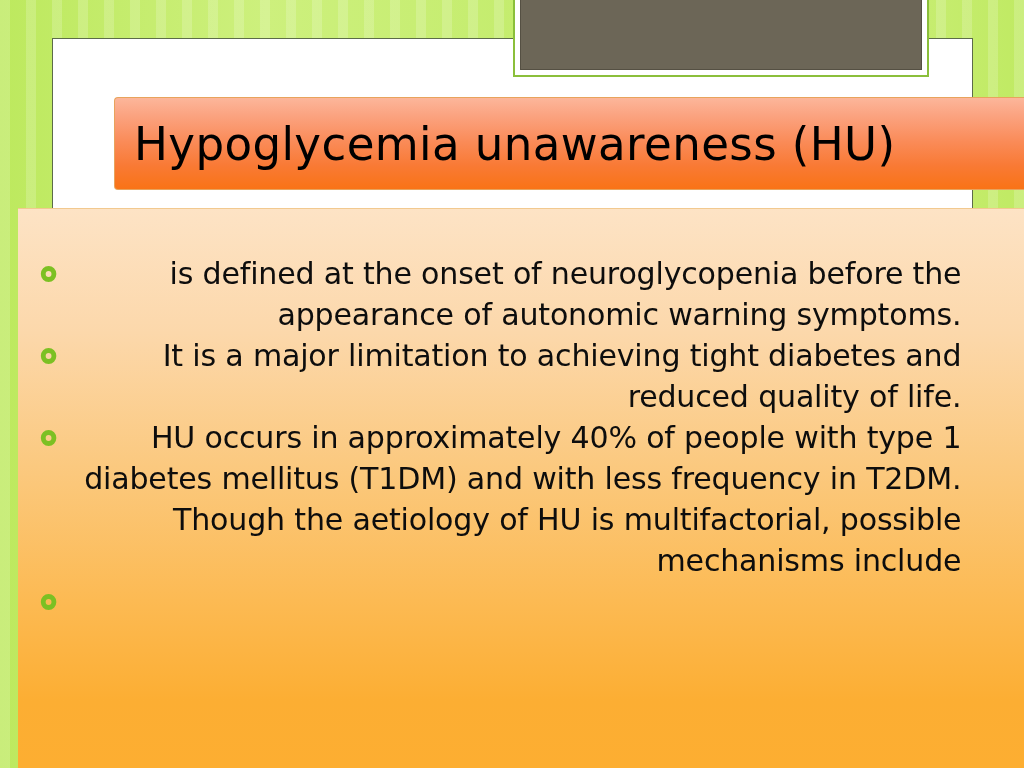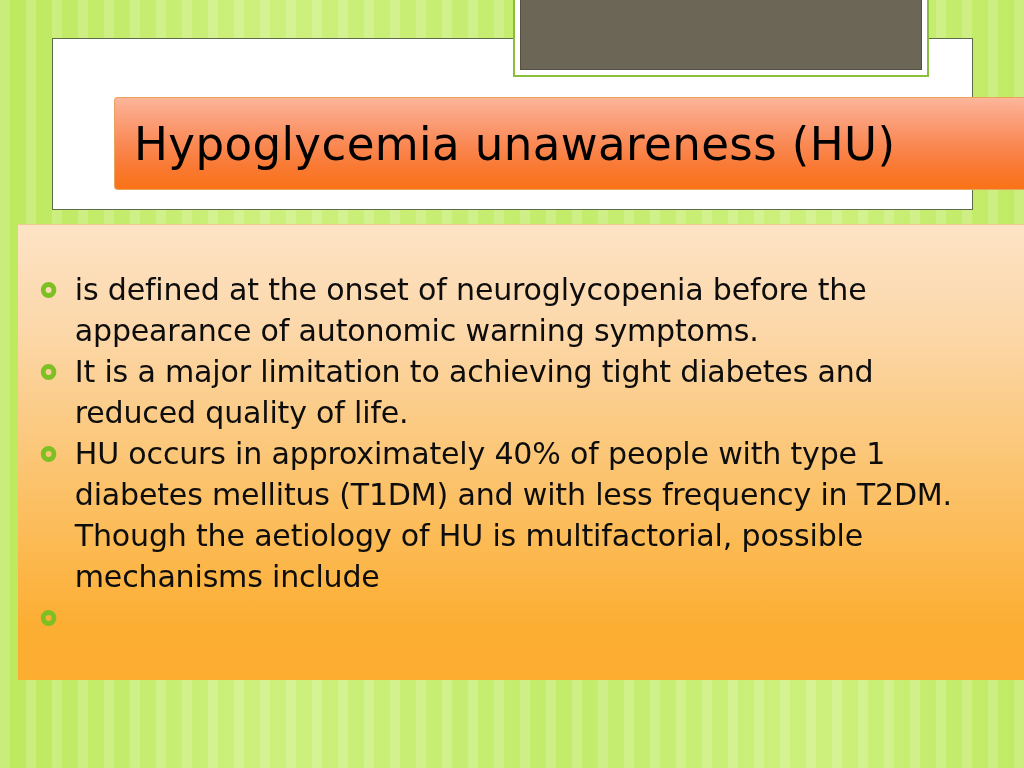--- a/index.html
+++ b/index.html
@@ -9,20 +9,21 @@
     background: #ffffff;
   }
 
   #slide {
     position: relative;
     width: 1024px;
     height: 768px;
     overflow: hidden;
     font-family: "Liberation Sans", sans-serif;
     background: #f0abfc;
+    text-align: right;
   }
 
   
   .bg-green {
     position: absolute;
     inset: 0;
     background:
       repeating-linear-gradient(90deg,
         rgba(255,255,255,0.18) 0px,
         rgba(255,255,255,0.18) 10px,
@@ -94,23 +95,23 @@
     font-family: "DejaVu Sans", sans-serif;
     font-stretch: normal;
     transform: scaleX(0.96);
     transform-origin: left center;
   }
 
   
   .content-panel {
     position: absolute;
     left: 18px;
-    top: 224px;
+    top: 208px;
     width: 1006px;
-    height: 456px;
+    height: 560px;
     box-sizing: border-box;
     border-top: 1px solid #f2c98f;
     background: linear-gradient(180deg,
         #fde3c5 0%,
         #fcd8ab 22%,
         #fbc97f 46%,
         #fcba53 70%,
         #fcae33 88%,
         #fdae31 100%);
   }

